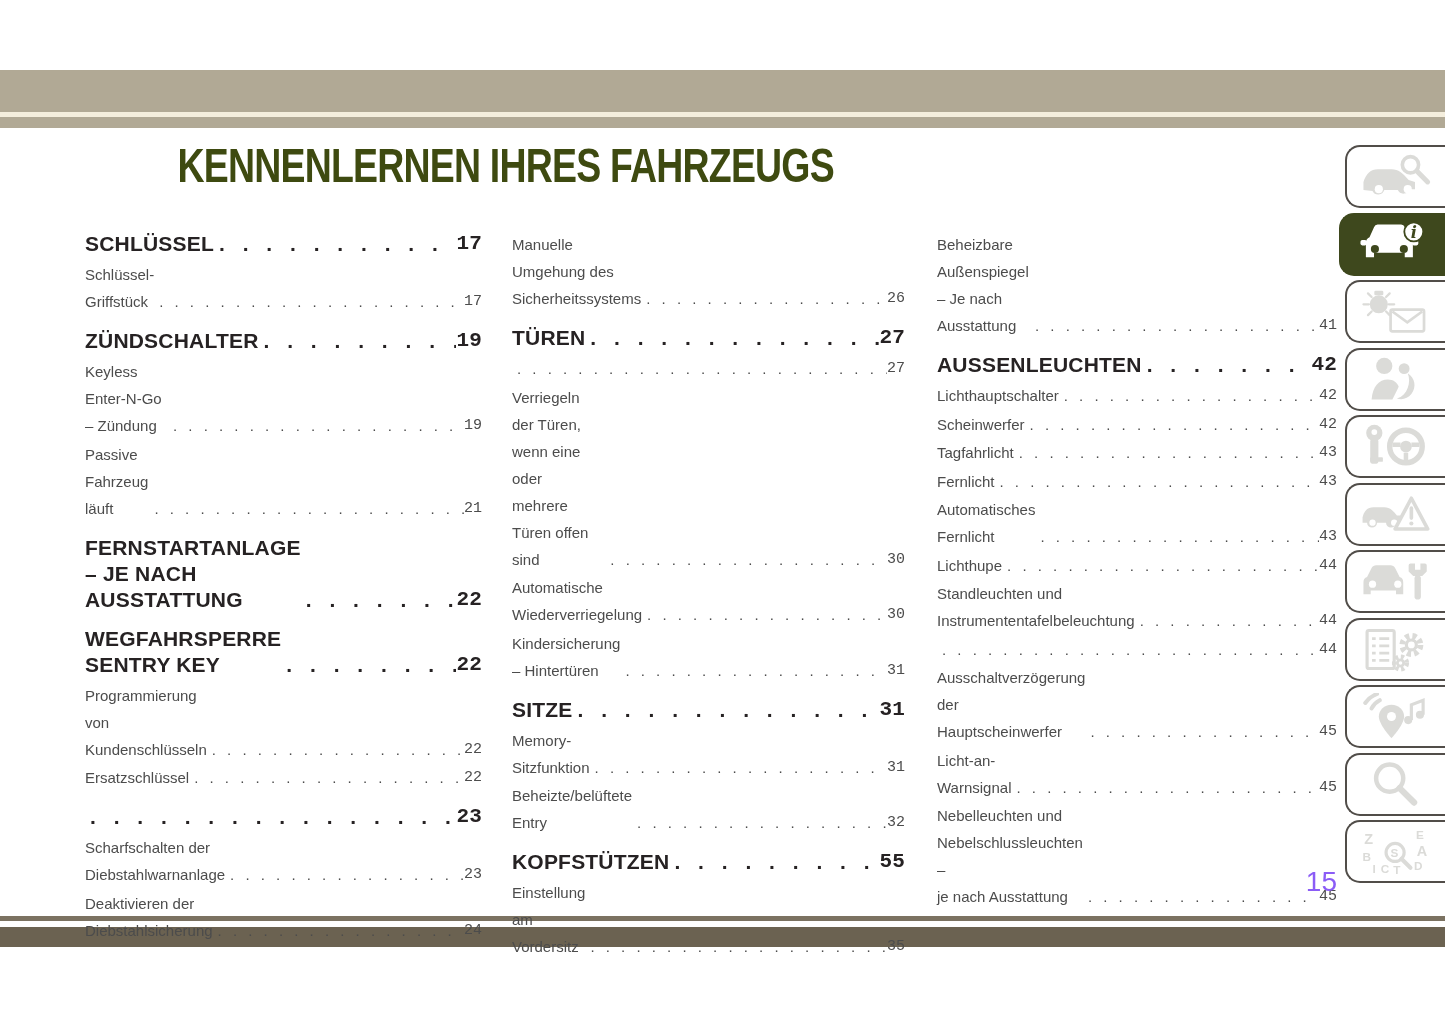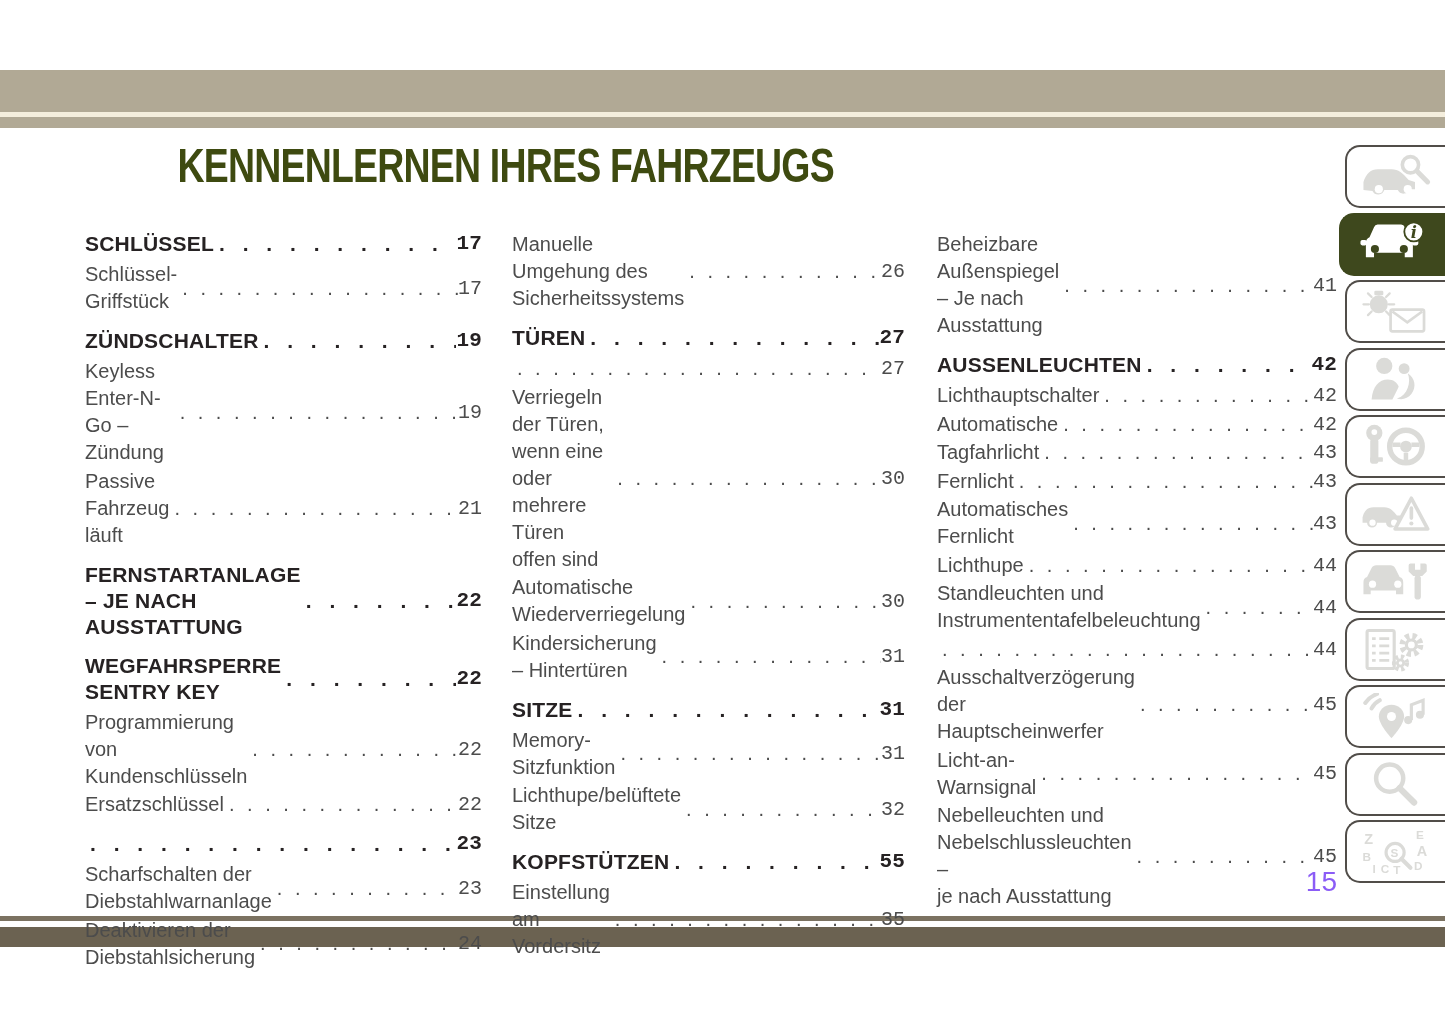--- a/index.html
+++ b/index.html
@@ -22,22 +22,22 @@
     font-weight:700; font-size:48px; letter-spacing:-1px; white-space:nowrap;
     color:#3e4a10;
   }
 
   
   .col { position:absolute; top:231px; }
   #col1 { left:85px;  width:397px; }
   #col2 { left:512px; width:393px; }
   #col3 { left:937px; width:400px; }
 
-  .row { display:flex; align-items:center; }
-  .row.item { color:#4c4c4c; font-size:20px; line-height:27px; margin:1.5px 0; }
+  .row { display:flex; align-items:flex-end; }
+  .row.item { color:#4c4c4c; font-size:15px; line-height:27px; margin:1.5px 0; }
   .row.sec  { color:#262223; font-weight:700; font-size:21px; line-height:26px;
               margin:13px 0 4px; letter-spacing:0.2px; }
   .col .row:first-child { margin-top:0; }
   .lbl { white-space:pre-wrap; }
   .dots { flex:1 1 auto; overflow:hidden; white-space:nowrap; text-align:right;
           padding:0 2px 0 5px; min-width:6px; }
   .dots::after {
     content:". . . . . . . . . . . . . . . . . . . . . . . . . . . . . . . . . . . . . . . . . . . . . . . .";
     letter-spacing:3.5px;
   }
@@ -171,21 +171,21 @@
       <span class="lbl">SITZE</span>
       <span class="dots"></span>
       <span class="pg">31</span>
     </div>
     <div class="row item">
       <span class="lbl">Memory-Sitzfunktion</span>
       <span class="dots"></span>
       <span class="pg">31</span>
     </div>
     <div class="row item">
-      <span class="lbl">Lichthupe/belüftete Sitze</span>
+      <span class="lbl">Beheizte/belüftete Entry</span>
       <span class="dots"></span>
       <span class="pg">32</span>
     </div>
     <div class="row sec">
       <span class="lbl">KOPFSTÜTZEN</span>
       <span class="dots"></span>
       <span class="pg">55</span>
     </div>
     <div class="row item">
       <span class="lbl">Einstellung am Vordersitz</span>
@@ -204,21 +204,21 @@
       <span class="lbl">AUSSENLEUCHTEN</span>
       <span class="dots"></span>
       <span class="pg">42</span>
     </div>
     <div class="row item">
       <span class="lbl">Lichthauptschalter</span>
       <span class="dots"></span>
       <span class="pg">42</span>
     </div>
     <div class="row item">
-      <span class="lbl">Automatische</span>
+      <span class="lbl">Scheinwerfer</span>
       <span class="dots"></span>
       <span class="pg">42</span>
     </div>
     <div class="row item">
       <span class="lbl">Tagfahrlicht</span>
       <span class="dots"></span>
       <span class="pg">43</span>
     </div>
     <div class="row item">
       <span class="lbl">Fernlicht</span>

